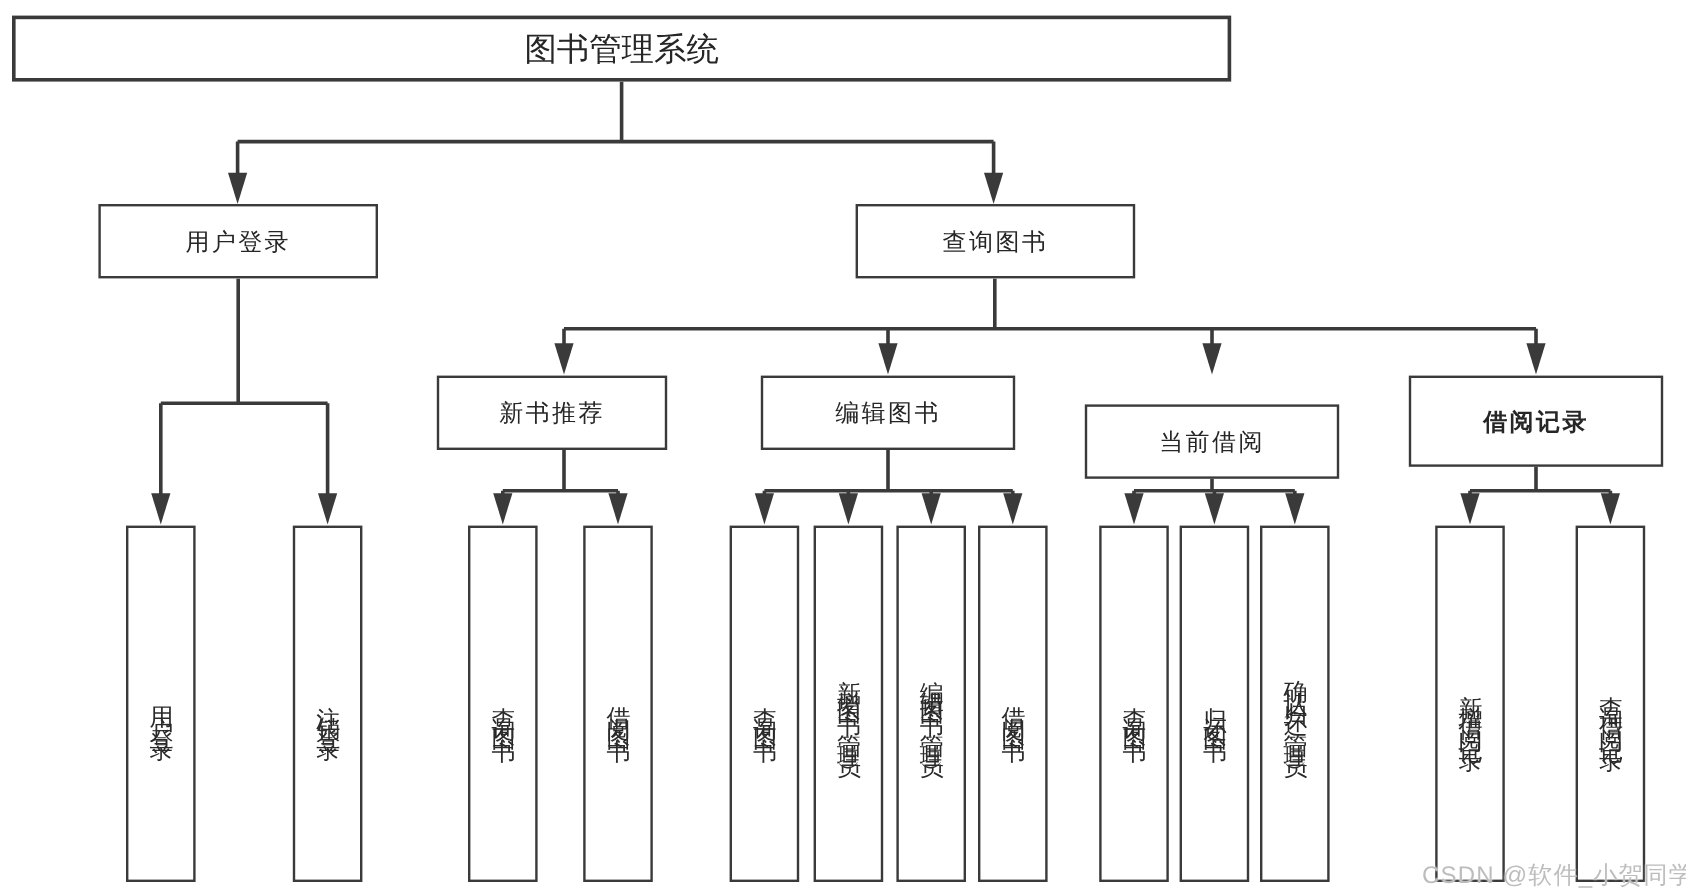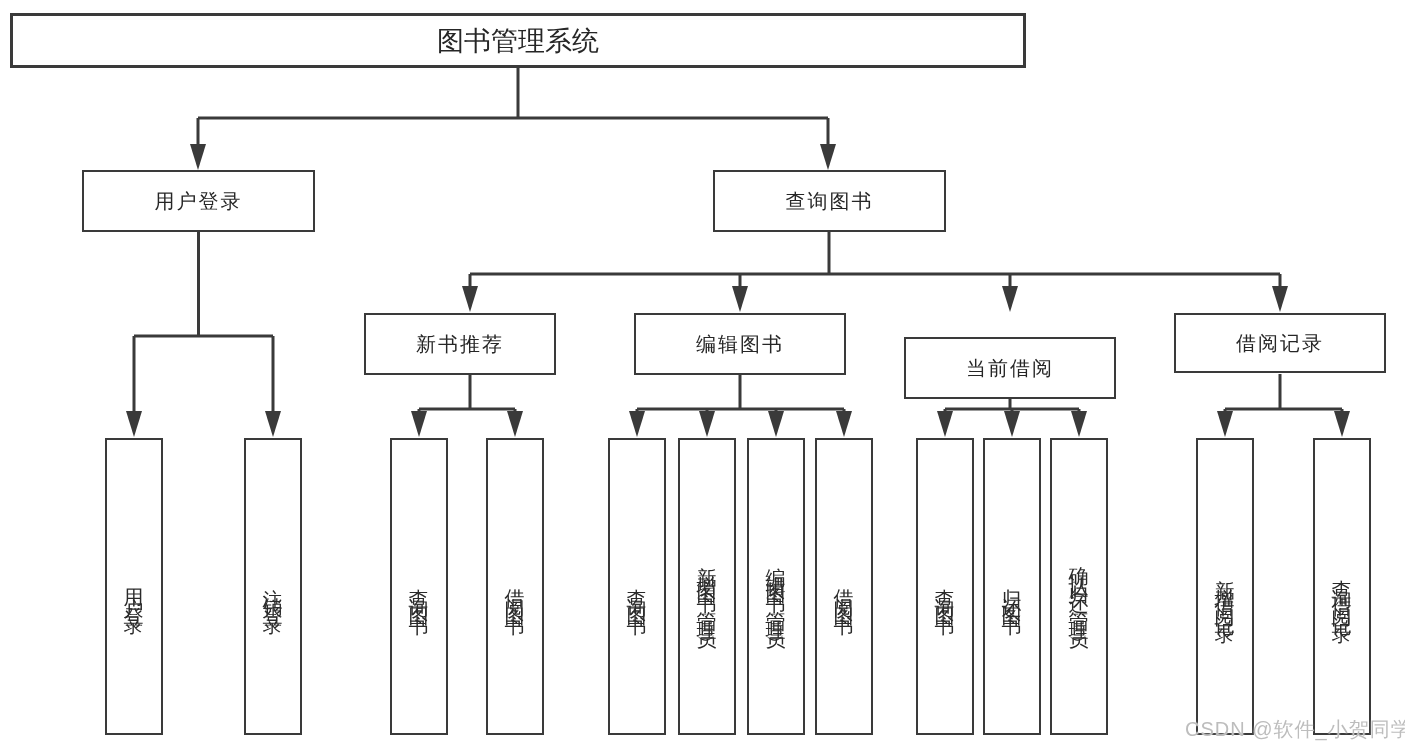--- a/index.html
+++ b/index.html
@@ -100,21 +100,21 @@
 
   <div class="box node-h" style="left:364px;top:313px;width:192px;height:62px;">
     <span>新书推荐</span>
   </div>
   <div class="box node-h" style="left:634px;top:313px;width:212px;height:62px;">
     <span>编辑图书</span>
   </div>
   <div class="box node-h" style="left:904px;top:313px;width:212px;height:62px;margin-top:24px;">
     <span>当前借阅</span>
   </div>
-  <div class="box node-h" style="left:1174px;top:313px;width:212px;height:60px;">
+  <div class="box node-h" style="left:1174px;top:313px;width:212px;height:76px;font-weight:bold;">
     <span>借阅记录</span>
   </div>
 
   <div class="box node-v" style="left:105px;top:438px;width:58px;height:297px;">
     <span class="vtext">用户登录</span>
   </div>
   <div class="box node-v" style="left:244px;top:438px;width:58px;height:297px;">
     <span class="vtext">注销登录</span>
   </div>
 

